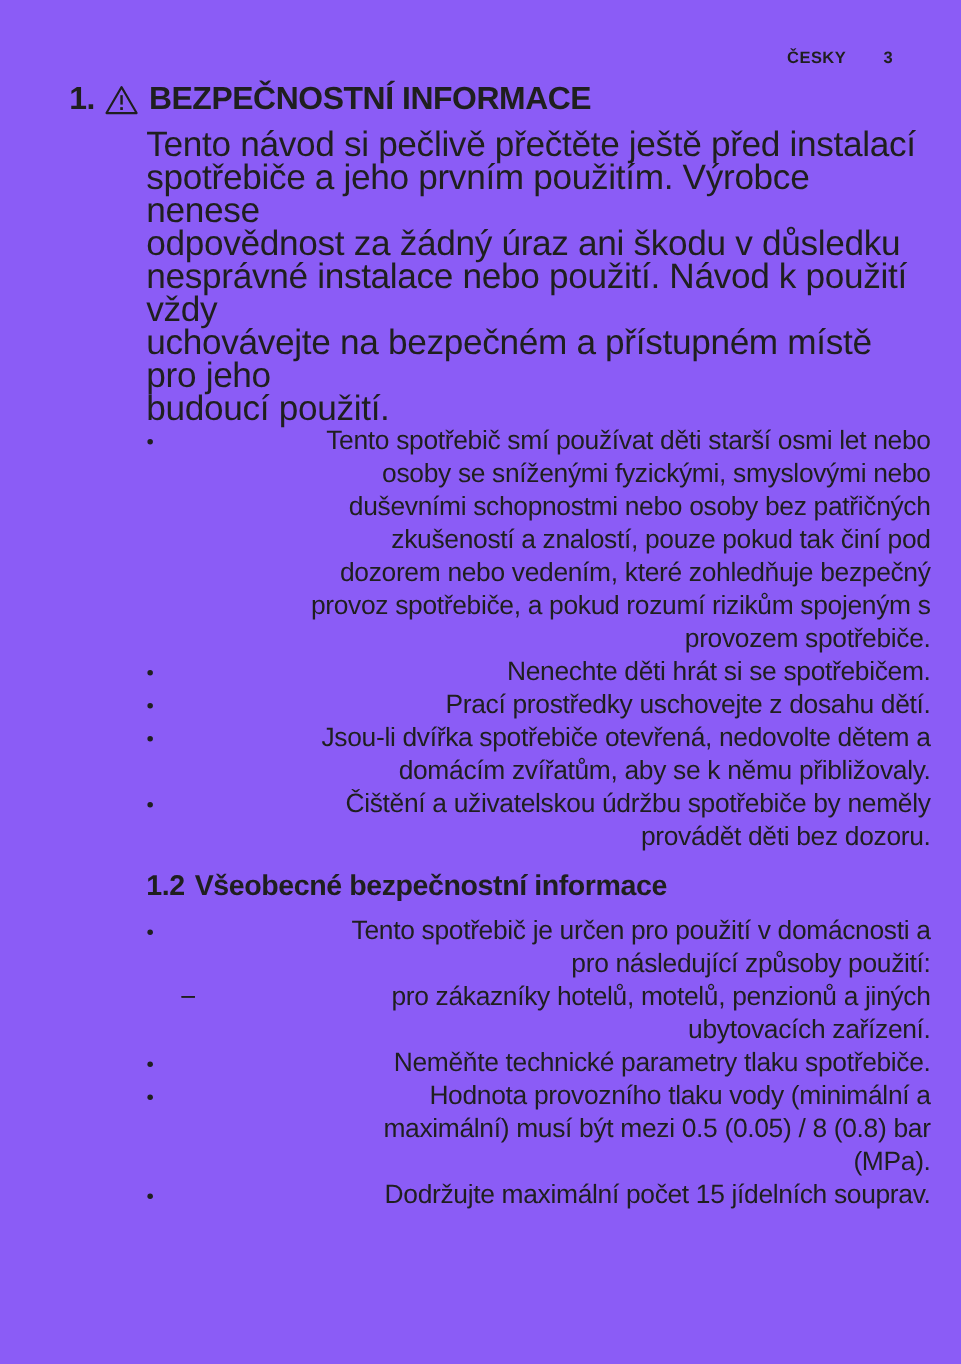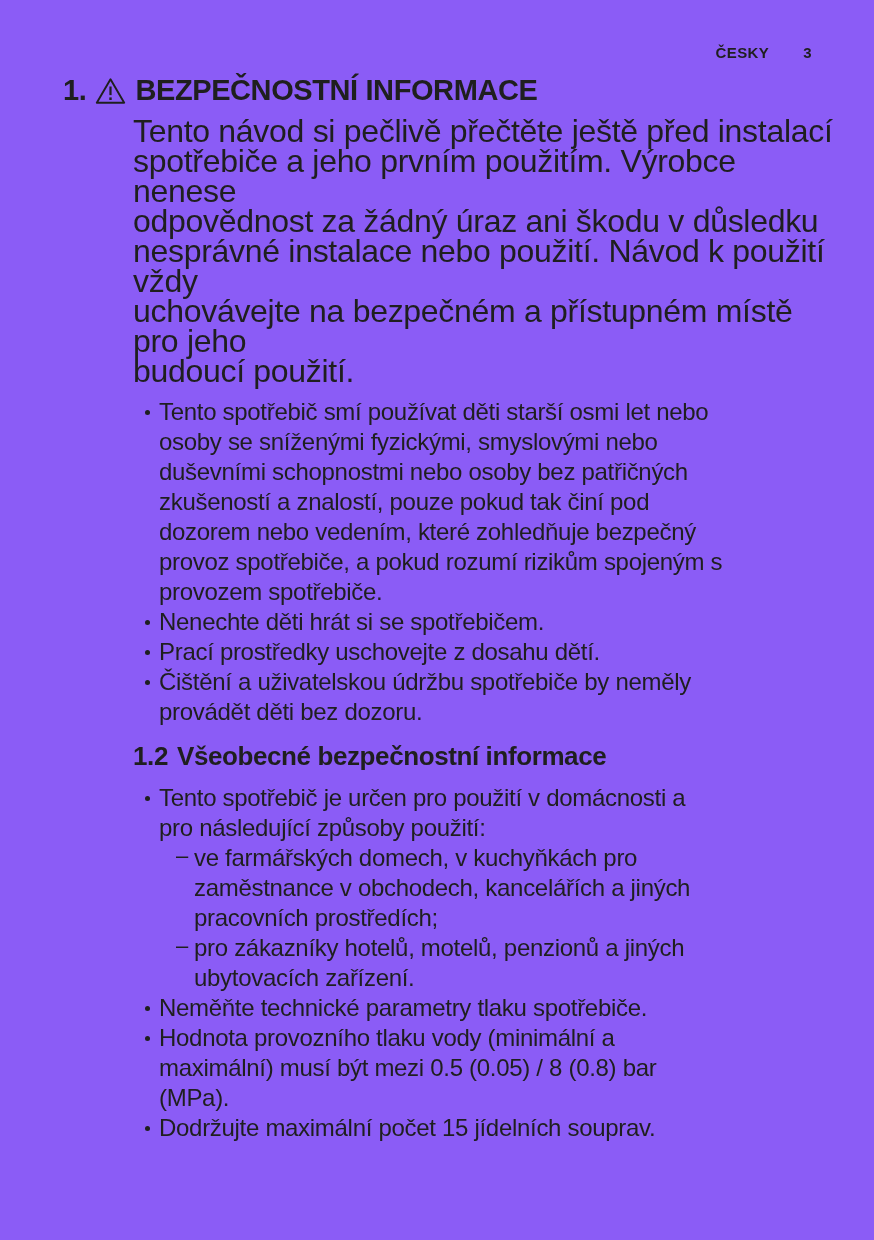--- a/index.html
+++ b/index.html
@@ -47,24 +47,25 @@
     margin: 15px 0 12px 0;
     font-size: 26px;
     line-height: 29px;
     font-weight: 700;
     letter-spacing: -0.4px;
     white-space: nowrap;
   }
   h2.section .sec-num { margin-right: 9px; }
   ul.bullets {
     list-style: none;
-    margin: 11px;
+    margin: 0;
     padding: 0;
     font-size: 24px;
     line-height: 30px;
+    text-align: right;
   }
   ul.bullets > li {
     position: relative;
     padding-left: 15px;
   }
   ul.bullets > li .dot {
     position: absolute;
     left: 1px;
     top: 13px;
     width: 5px;
@@ -129,39 +130,41 @@
       <li>
         <span class="dot"></span>
         <span class="bullet-text">Nenechte děti hrát si se spotřebičem.</span>
       </li>
       <li>
         <span class="dot"></span>
         <span class="bullet-text">Prací prostředky uschovejte z dosahu dětí.</span>
       </li>
       <li>
         <span class="dot"></span>
+        <span class="bullet-text">Jsou-li dvířka spotřebiče otevřená, nedovolte dětem a
+domácím zvířatům, aby se k němu přibližovaly.</span>
+      </li>
+      <li>
+        <span class="dot"></span>
         <span class="bullet-text">Čištění a uživatelskou údržbu spotřebiče by neměly
 provádět děti bez dozoru.</span>
       </li>
     </ul>
 
     <h2 class="section">
       <span class="sec-num">1.2</span><span>Všeobecné bezpečnostní informace</span>
     </h2>
 
     <ul class="bullets">
       <li>
         <span class="dot"></span>
         <span class="bullet-text">Tento spotřebič je určen pro použití v domácnosti a
 pro následující způsoby použití:</span>
         <div class="sub-item">
           <span class="dash">–</span>
-          <span class="bullet-text">ve farmářských domech, v kuchyňkách pro
-zaměstnance v obchodech, kancelářích a jiných
-pracovních prostředích;</span>
         </div>
         <div class="sub-item">
           <span class="dash">–</span>
           <span class="bullet-text">pro zákazníky hotelů, motelů, penzionů a jiných
 ubytovacích zařízení.</span>
         </div>
       </li>
       <li>
         <span class="dot"></span>
         <span class="bullet-text">Neměňte technické parametry tlaku spotřebiče.</span>

